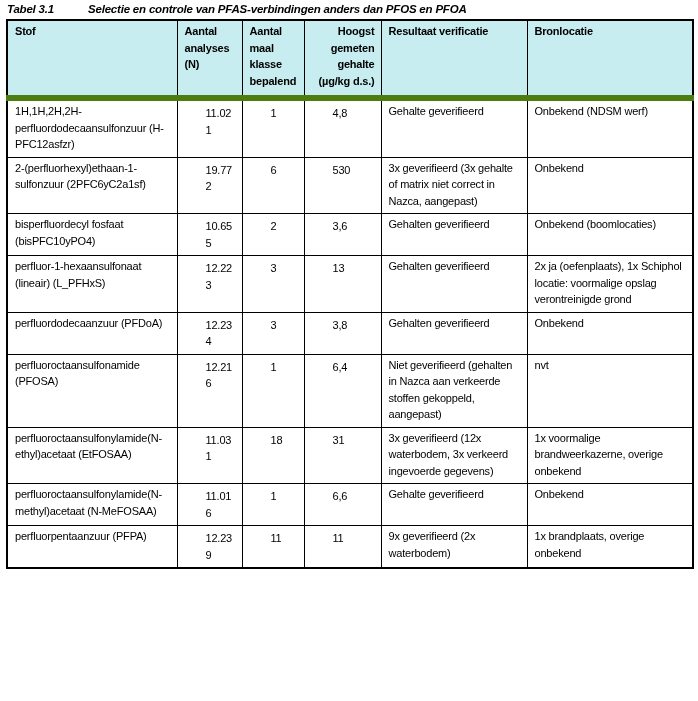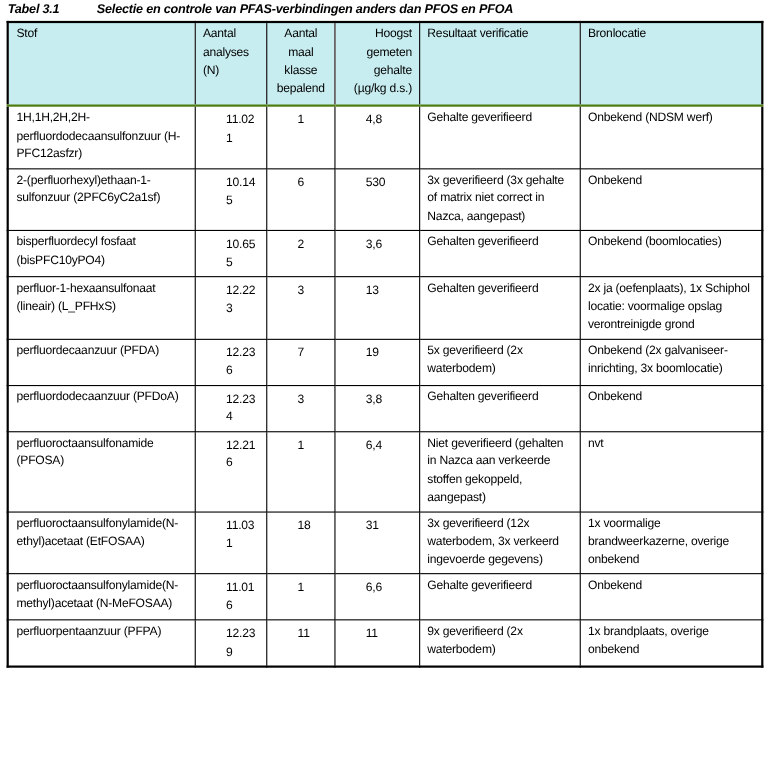--- a/index.html
+++ b/index.html
@@ -43,23 +43,23 @@
   table.pfas col.c5 { width: 166px; }
   table.pfas th, table.pfas td {
     border: 1px solid #000000;
     vertical-align: top;
     text-align: left;
     padding: 2px 6px 4px 7px;
     overflow: hidden;
     word-wrap: break-word;
   }
   table.pfas thead th {
-    font-weight: normal;
+    font-weight: bold;
     font-size: 11px;
-    border-bottom: 2px solid #4d7c0f;
+    border-bottom: 6px solid #4d7c0f;
     padding-bottom: 6px;
   }
   table.pfas tbody td { height: 28px; }
   table.pfas tbody td.num { padding-top: 4px; padding-left: 28px; }
 </style>
 </head>
 <body>
 
 <div class="page">
   <p class="caption">
@@ -72,66 +72,58 @@
         <col class="c1">
         <col class="c2">
         <col class="c3">
         <col class="c4">
         <col class="c5">
     </colgroup>
     <thead>
       <tr>
           <th style="background: rgb(200, 237, 240);">Stof</th>
           <th style="background: rgb(200, 237, 240); margin-top: 38px;">Aantal analyses (N)</th>
-          <th style="background: rgb(200, 237, 240); text-align: center;">Aantal maal klasse bepalend</th>
+          <th style="background: rgb(200, 237, 240);">Aantal maal klasse bepalend</th>
           <th style="background: rgb(200, 237, 240); text-align: right;">Hoogst gemeten gehalte (µg/kg d.s.)</th>
           <th style="background: rgb(200, 237, 240);">Resultaat verificatie</th>
           <th style="background: rgb(200, 237, 240);">Bronlocatie</th>
         </tr>
     </thead>
     <tbody>
         <tr>
           <td>1H,1H,2H,2H-perfluordodecaansulfonzuur (H-PFC12asfzr)</td>
           <td class="num">11.021</td>
           <td class="num">1</td>
           <td class="num">4,8</td>
           <td>Gehalte geverifieerd</td>
           <td>Onbekend (NDSM werf)</td>
         </tr>
         <tr>
           <td>2-(perfluorhexyl)ethaan-1-sulfonzuur (2PFC6yC2a1sf)</td>
-          <td class="num">10.145</td>
+          <td class="num">19.772</td>
           <td class="num">6</td>
           <td class="num">530</td>
           <td>3x geverifieerd (3x gehalte of matrix niet correct in Nazca, aangepast)</td>
           <td>Onbekend</td>
         </tr>
         <tr>
           <td>bisperfluordecyl fosfaat (bisPFC10yPO4)</td>
           <td class="num">10.655</td>
           <td class="num">2</td>
           <td class="num">3,6</td>
           <td>Gehalten geverifieerd</td>
           <td>Onbekend (boomlocaties)</td>
         </tr>
         <tr>
           <td>perfluor-1-hexaansulfonaat (lineair) (L_PFHxS)</td>
           <td class="num">12.223</td>
           <td class="num">3</td>
           <td class="num">13</td>
           <td>Gehalten geverifieerd</td>
           <td>2x ja (oefenplaats), 1x Schiphol locatie: voormalige opslag verontreinigde grond</td>
-        </tr>
-        <tr>
-          <td>perfluordecaanzuur (PFDA)</td>
-          <td class="num">12.236</td>
-          <td class="num">7</td>
-          <td class="num">19</td>
-          <td>5x geverifieerd (2x waterbodem)</td>
-          <td>Onbekend (2x galvaniseer-inrichting, 3x boomlocatie)</td>
         </tr>
         <tr>
           <td>perfluordodecaanzuur (PFDoA)</td>
           <td class="num">12.234</td>
           <td class="num">3</td>
           <td class="num">3,8</td>
           <td>Gehalten geverifieerd</td>
           <td>Onbekend</td>
         </tr>
         <tr>

